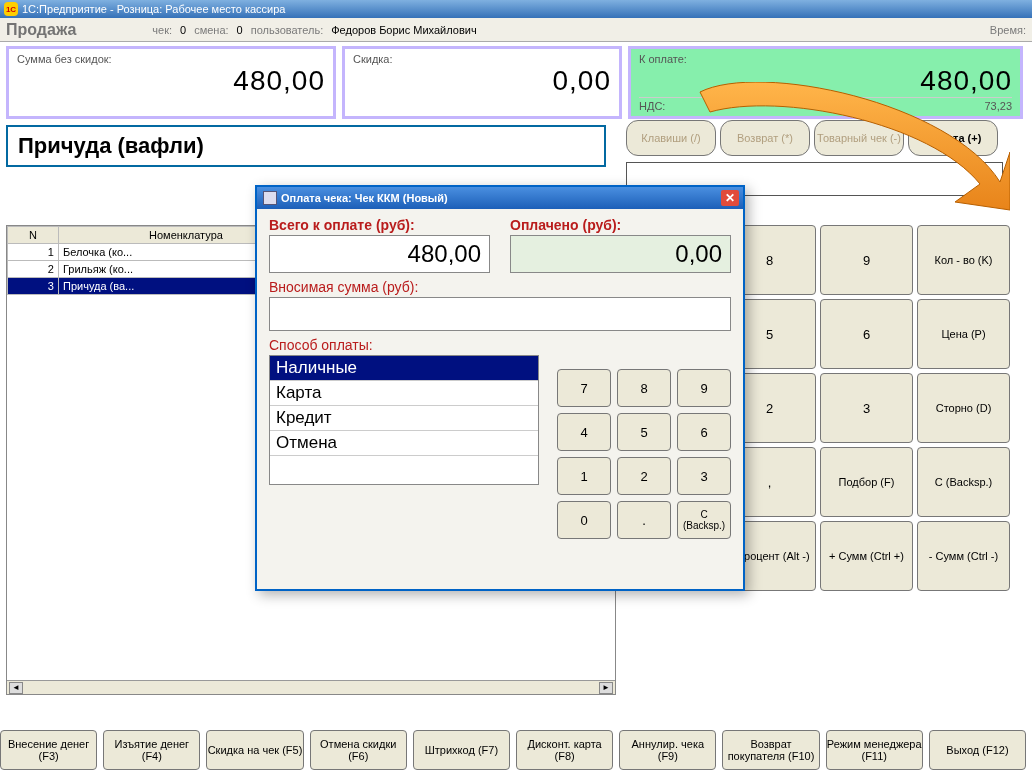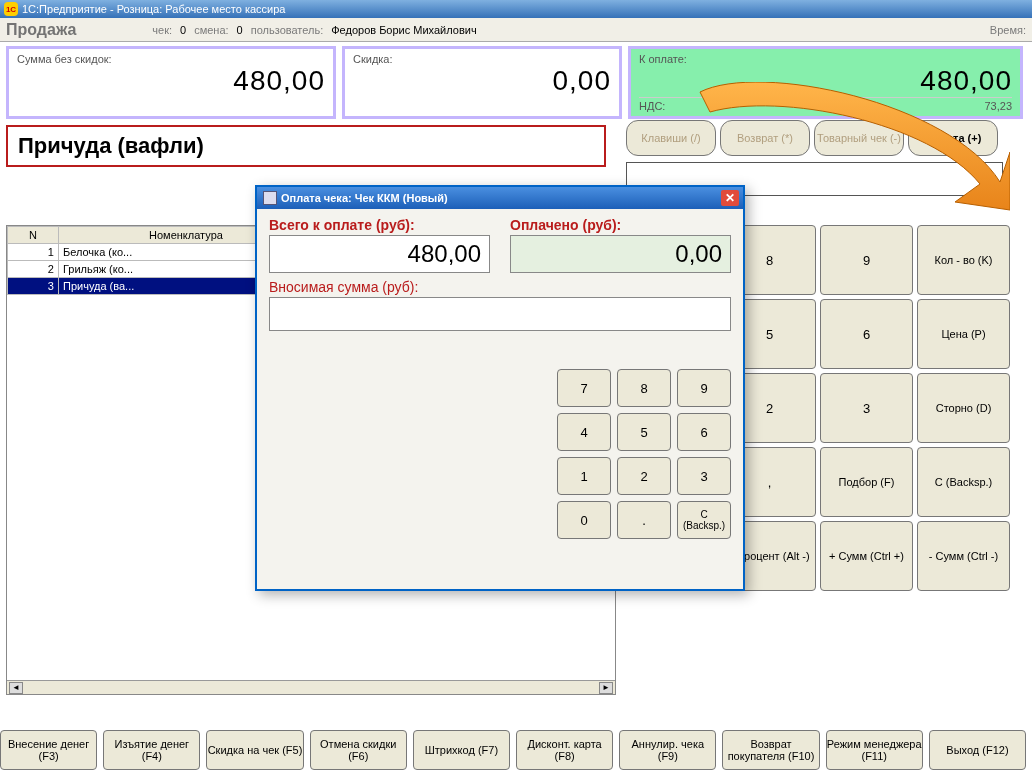--- a/index.html
+++ b/index.html
@@ -7,21 +7,21 @@
   .titlebar { height: 18px; background: linear-gradient(#7fb0e0,#3571b8); color:#fff; display:flex; align-items:center; padding-left:4px; gap:4px;}
   .titlebar .ic1c { width:14px; height:14px; background:#ffce00; color:#c00; font-weight:bold; font-size:8px; display:flex; align-items:center; justify-content:center; border-radius:4px;}
   .header { height: 24px; background:#f1efe7; border-bottom:1px solid #aaa; display:flex; align-items:center; padding:0 6px; gap:8px;}
   .header .lbl { color:#7a7a7a; }
   .header .prod { font-size:16px; font-weight:bold; color:#737373; }
   .topgrid { display:grid; grid-template-columns: 330px 280px 395px; gap:6px; padding:4px 6px 2px 6px; }
   .panel { border:3px solid #c4b5fd; background:#fff; padding:4px 8px; }
   .panel-label { color:#555; font-size:11px; }
   .panel-value { font-size:28px; text-align:right; font-family: Arial; letter-spacing:1px; }
   .nds { display:flex; justify-content:space-between; font-size:11px; color:#555; border-top:1px solid #ccc; padding-top:2px;}
-  .product-display { border:2px solid #b91c1c; padding:6px 10px; margin:4px 6px 0 6px; width:600px; }
+  .product-display { border:2px solid #0369a1; padding:6px 10px; margin:4px 6px 0 6px; width:600px; }
   .product-display .pn { font-size:22px; font-weight:bold; }
   .action-row { display:flex; gap:4px; position:absolute; top:120px; left:626px; }
   .abtn { width:90px; height:36px; background:#ece9d8; border:1px solid #777; border-radius:12px; font-size:11px; display:flex; align-items:center; justify-content:center; text-align:center; color:#b19f7f;}
   .abtn.active { color:#000; font-weight:bold; }
   .long-input { position:absolute; top:162px; left:626px; width:377px; height:34px; border:1px solid #555; background:#fff;}
   .table-area { position:absolute; top:225px; left:6px; width:610px; height:470px; border:1px solid #888; overflow:hidden;}
   table.items { border-collapse: collapse; width:100%; font-size:11px; }
   table.items th, table.items td { border:1px solid #bbb; padding:2px 4px; background:#fff; }
   table.items th { background:#ece9d8; font-weight:normal; text-align:center; }
   table.items td { text-align:left; }
@@ -215,20 +215,31 @@
         <div class="mval">480,00</div>
       </div>
       <div class="mcol">
         <div class="mlab">Оплачено (руб):</div>
         <div class="mval paid">0,00</div>
       </div>
     </div>
     <div class="mlab" style="font-weight:normal;margin-top:6px;">Вносимая сумма (руб):</div>
     <div class="minput"></div>
 
+    <div class="pay-area">
+      <div class="pay-left">
+        <div class="mlab" style="font-weight:normal;">Способ оплаты:</div>
+        <div class="paylist" id="paylist">
+            <div class="opt sel">Наличные</div>
+            <div class="opt">Карта</div>
+            <div class="opt">Кредит</div>
+            <div class="opt">Отмена</div>
+          </div>
+      </div>
+    </div>
 
     <div class="numgrid">
       <div class="nb">7</div>
       <div class="nb">8</div>
       <div class="nb">9</div>
       <div class="nb">4</div>
       <div class="nb">5</div>
       <div class="nb">6</div>
       <div class="nb">1</div>
       <div class="nb">2</div>

